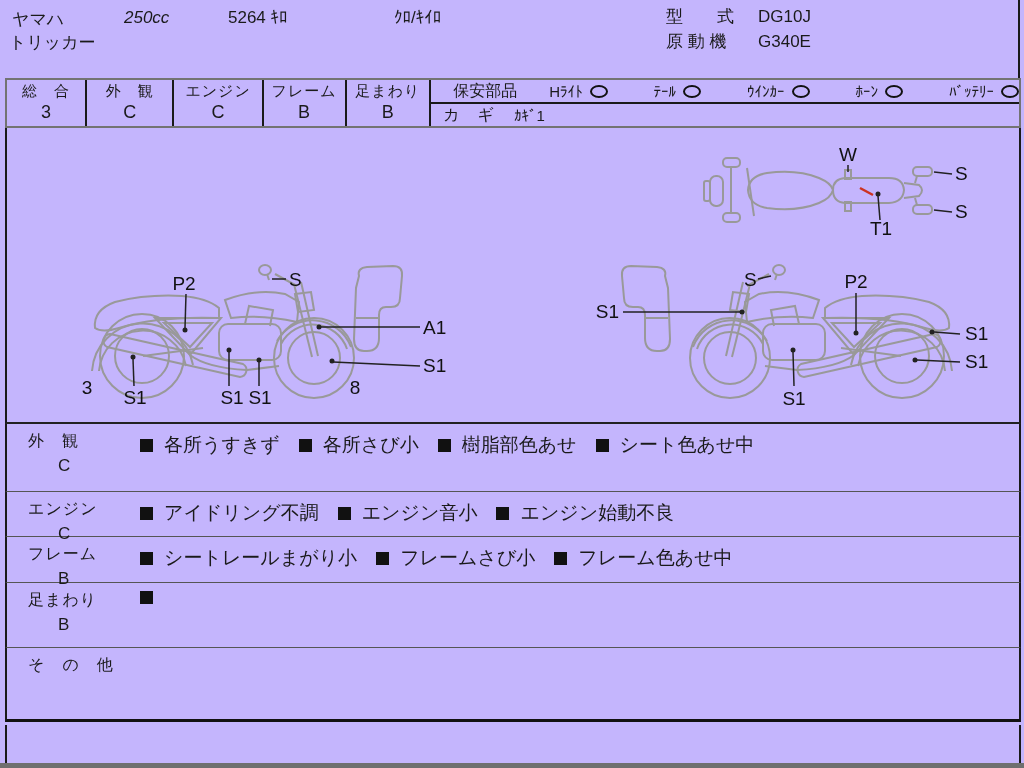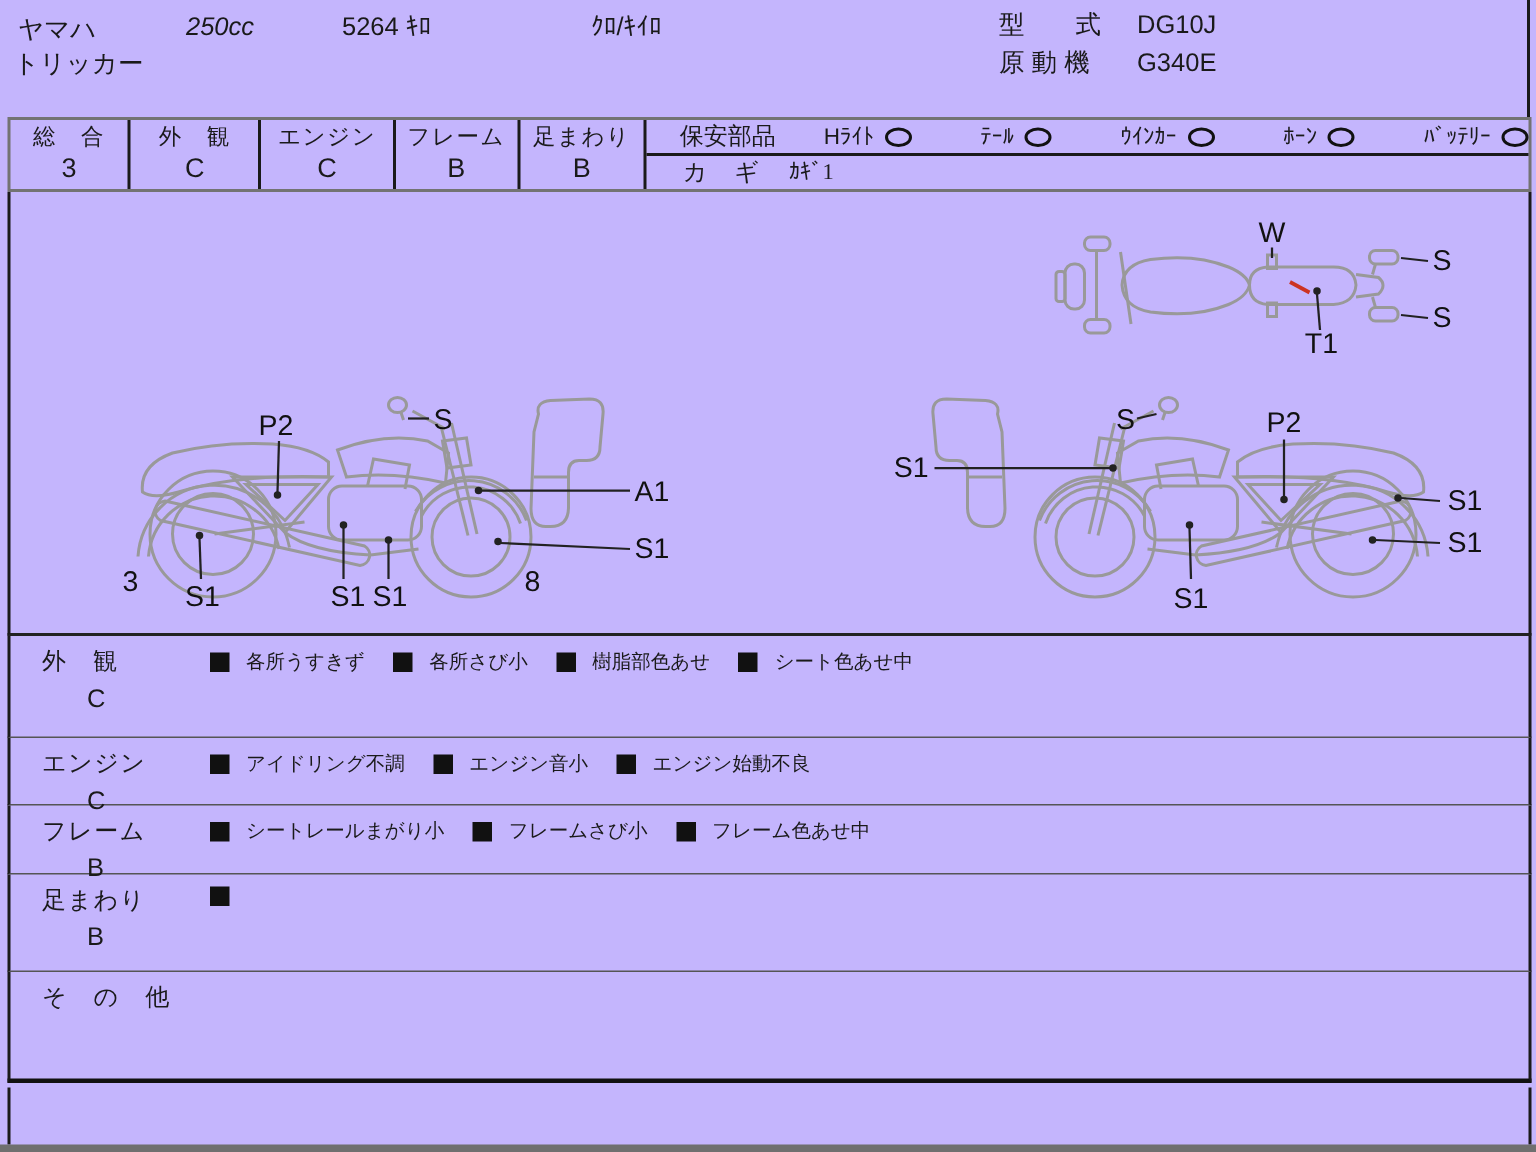--- a/index.html
+++ b/index.html
@@ -35,40 +35,40 @@
     height:24px; border-bottom:2px solid #1a1a1a; display:flex; align-items:center;
     font-size:15px; padding-left:22px; white-space:nowrap;gap:12px;
   }
   .safety-title { margin-right:9px; font-size:16px; }
   .safety-item { display:flex; align-items:center; margin-right:23px;margin-left:11px; }
   .safety-item:last-child { margin-right:0; }
   .mark-circle {
     display:inline-block; width:18px; height:13px; border:2px solid #111;
     border-radius:50%; margin-left:7px;
   }
-  .safety-row2 { flex:1; display:flex; align-items:center; font-size:16px; padding-left:24px; }
+  .safety-row2 { flex:1; display:flex; align-items:center; font-size:16px; padding-left:12px; }
   .key-label { letter-spacing:1px; }
-  .key-value { margin-left:19px; font-size:15px;font-family:Liberation Serif, serif; }
+  .key-value { margin-left:19px; font-size:15px; }
   
   .diagram-box {
     position:absolute; left:5px; top:128px; width:1016px; height:296px;
     border-left:2px solid #1a1a1a; border-right:2px solid #1a1a1a; border-bottom:2px solid #222;
   }
   .diagram-box svg { display:block; }
   .dlbl { font-size:19px; fill:#111; font-family:"Liberation Sans","DejaVu Sans",sans-serif; }
   
   .cond-row {
     position:absolute; left:5px; width:1016px;
     border-left:2px solid #1a1a1a; border-right:2px solid #1a1a1a; border-bottom:1px solid #555;
     font-size:16px;
   }
   .cond-label { position:absolute; left:21px; top:7px; width:115px; letter-spacing:1px; }
   .cond-grade { display:block; margin-left:30px; margin-top:4px; font-size:17px; letter-spacing:0; }
   .cond-items { display:flex; align-items:center; margin-left:133px; padding-top:8px; flex-wrap:wrap; }
-  .citem { display:flex; align-items:center; margin-right:19px; font-size:13px; white-space:nowrap; }
+  .citem { display:flex; align-items:center; margin-right:19px; font-size:19px; white-space:nowrap; }
   .bullet { display:inline-block; width:13px; height:13px; background:#111; margin-right:11px; flex:0 0 auto; }
   .row-gaikan  { top:424px; height:68px; }
   .row-engine  { top:492px; height:45px; }
   .row-frame   { top:537px; height:46px; }
   .row-ashi    { top:583px; height:65px; }
   .row-other   { top:648px; height:74px; border-bottom:3px solid #111; }
   .row-empty   { top:725px; height:38px; border-bottom:none; }
   .bottom-strip { position:absolute; left:0; top:763px; width:1024px; height:5px; background:#6f6f6f; }
 </style>
 </head>

